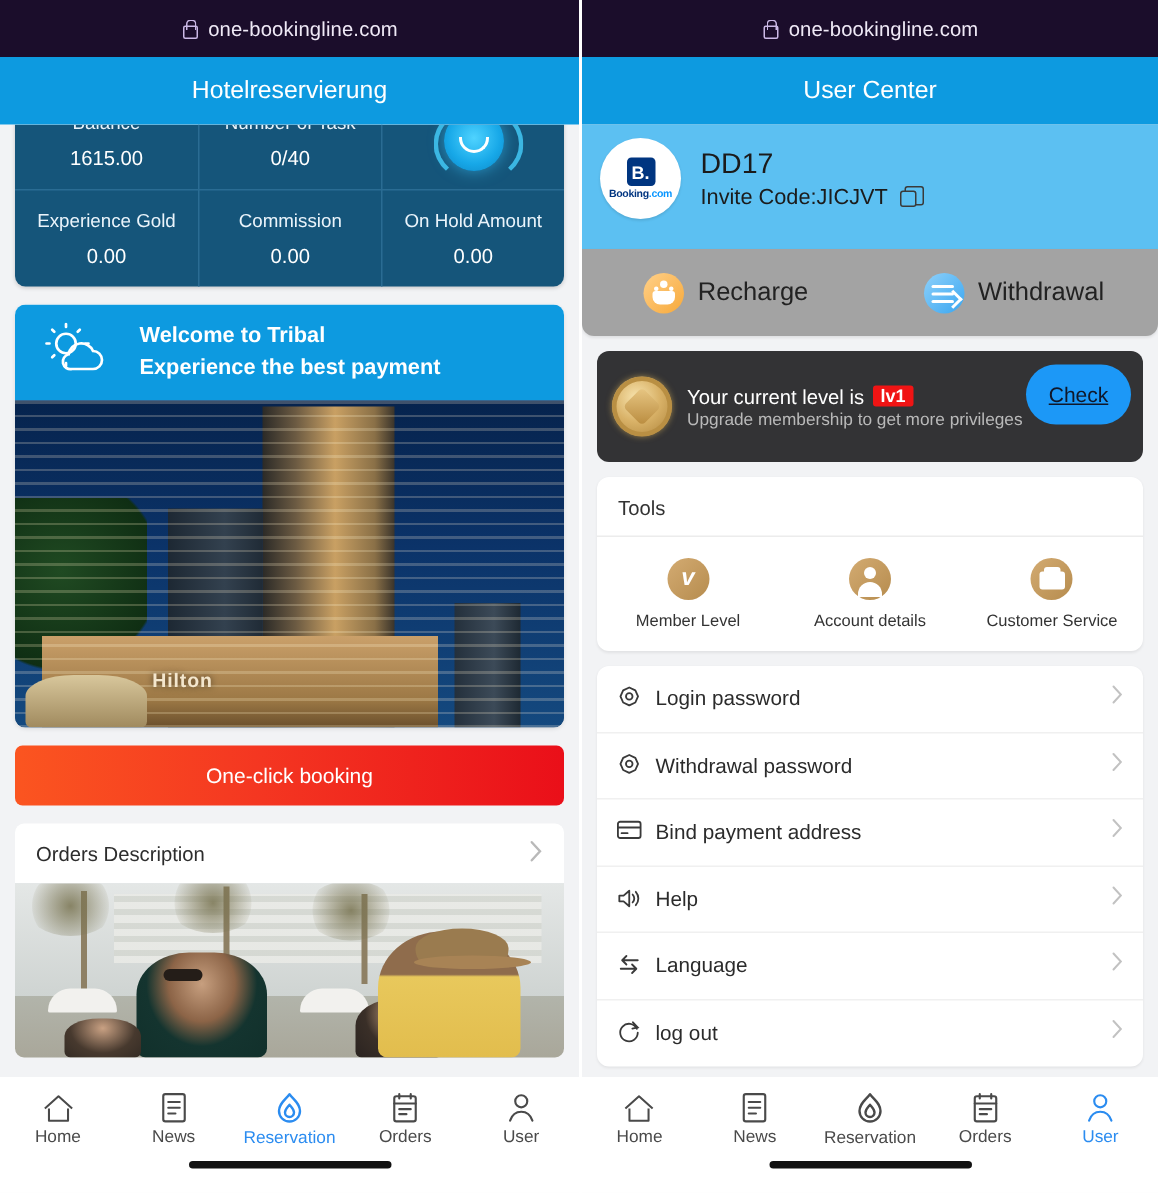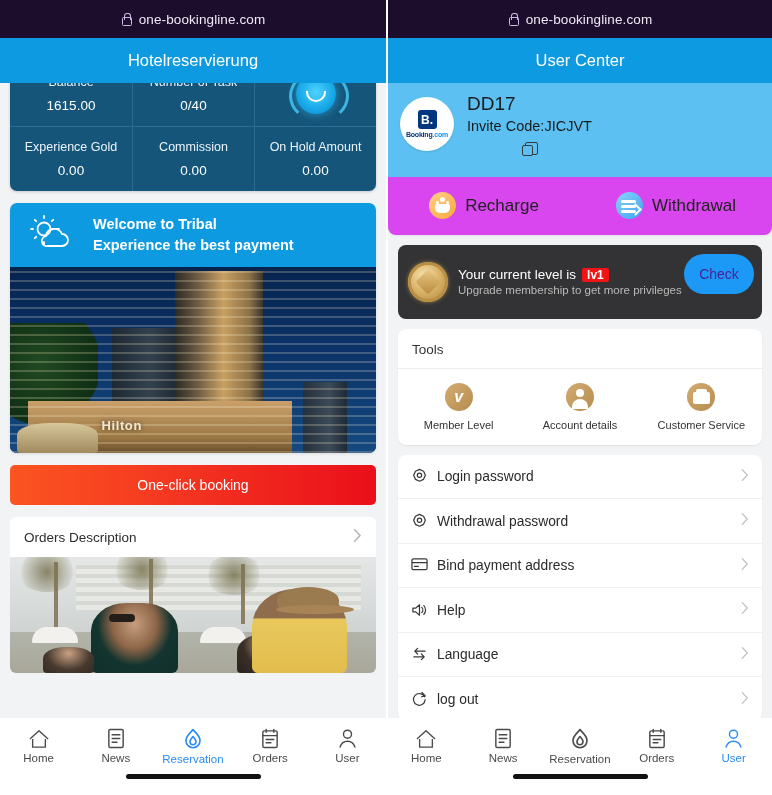--- a/index.html
+++ b/index.html
@@ -75,21 +75,21 @@
     border:2.4px solid #ffffff; border-top:none; border-radius:0 0 12px 12px;
   }
 
   
   .card { margin: 12px 10px 0 10px; background:#fff; border-radius:7px; overflow:hidden;
           box-shadow:0 1px 3px rgba(0,0,0,.10); }
   .welcome { background:#0d9ae0; height: 64px; display:flex; align-items:center; gap:14px; padding:0 17px; }
   .sun-cloud { width: 52px; height:40px; position:relative; flex:none; }
   .welcome-txt { color:#fff; font-weight:bold; font-size:14.5px; line-height:1.45; }
 
-  .hotel-img { height: 186px; width:100%; position:relative; overflow:hidden;
+  .hotel-img { height: 218px; width:100%; position:relative; overflow:hidden;
     background: linear-gradient(#0a2d5e 0%, #0d3a74 30%, #123f70 60%, #0e3561 100%); text-align: right; }
   .sky { position:absolute; inset:0; background:linear-gradient(180deg,#06234d 0%,#0b3369 45%,#14497f 100%); }
   .tower { position:absolute; background:linear-gradient(90deg,#2b2a27 0%,#6b5a42 25%,#c9a063 55%,#8a7047 85%,#3a342b 100%); }
   .tower.t1 { left:45%; top:2%;  width:24%; height:98%; }
   .tower.t2 { left:28%; top:33%; width:17%; height:67%; background:linear-gradient(90deg,#1d2833 0%,#33414f 60%,#202b36 100%); }
   .tower.t3 { left:80%; top:62%; width:12%; height:38%; background:linear-gradient(90deg,#24303c 0%,#3c4a58 60%,#1e2933 100%); }
   .podium { position:absolute; left:5%; bottom:0; width:72%; height:28%;
             background:linear-gradient(180deg,#caa06a 0%,#9c7845 70%,#6a4f2c 100%); }
   .trees { position:absolute; left:-2%; top:30%; width:26%; height:56%;
            background: radial-gradient(circle at 40% 40%, #204a22 0%, #0f2e13 70%, transparent 72%); }
@@ -150,29 +150,29 @@
   .avatar {
     width:54px; height:54px; border-radius:50%; background:#fff; flex:none;
     display:flex; flex-direction:column; align-items:center; justify-content:center; gap:2px;
     box-shadow:0 1px 2px rgba(0,0,0,.12);
   }
   .avatar .bmark { width:19px; height:19px; background:#003580; border-radius:3px; color:#fff;
                    font-weight:bold; font-size:12px; display:flex; align-items:center; justify-content:center; }
   .avatar .blbl { font-size:7px; font-weight:bold; color:#003580; letter-spacing:-.2px; }
   .avatar .blbl i { color:#0896ff; font-style:normal; }
   .pname { color:#1b1b1b; font-size:19px; line-height:1.25; }
-  .pcode { color:#1b1b1b; font-size:14.5px; display:flex; align-items:center; gap:8px; margin-top:2px;flex-direction:column;}
+  .pcode { color:#1b1b1b; font-size:14.5px; display:flex; align-items:center; gap:8px; margin-top:2px;}
   .copy-ico { width:15px; height:15px; position:relative; display:inline-block; flex:none; cursor:pointer;}
   .copy-ico::before{content:""; position:absolute; left:3px; top:0; width:11px; height:11px;
     border:1.6px solid #3a3a3a; border-radius:2px;}
   .copy-ico::after{content:""; position:absolute; left:0; top:3px; width:9px; height:9px;
     border:1.6px solid #3a3a3a; border-radius:2px; background:#5cc0f2;}
 
   .actions {
-    background:#d946ef; margin:0 0 0 0; height:58px; display:grid; grid-template-columns:1fr 1fr;
+    background:#a3a3a3; margin:0 0 0 0; height:58px; display:grid; grid-template-columns:1fr 1fr;
     border-radius: 0 0 8px 8px; box-shadow:0 1px 2px rgba(0,0,0,.08);
   }
   .action { display:flex; align-items:center; justify-content:center; gap:9px; font-size:17px; color:#222; cursor:pointer;}
   .act-ico { width:27px; height:27px; border-radius:50%; flex:none; position:relative; }
   .act-ico.recharge { background:linear-gradient(135deg,#ffd089,#f7a93a); }
   .act-ico.recharge::before { content:""; position:absolute; left:6px; top:12px; width:15px; height:9px;
       background:#fff; border-radius:2px 2px 5px 5px; }
   .act-ico.recharge::after { content:""; position:absolute; left:11px; top:5px; width:5px; height:5px;
       border-radius:50%; background:#fff; box-shadow:-5px 3px 0 -1px #fff, 5px 3px 0 -1px #fff; }
   .act-ico.withdraw { background:linear-gradient(135deg,#8ed1fb,#3aa6f0); }
@@ -188,22 +188,22 @@
   .medal { width:40px; height:40px; border-radius:50%; flex:none; position:relative;
     background:radial-gradient(circle at 40% 35%, #f7e3ad 0%, #d9b268 45%, #a97f36 100%);
     box-shadow: inset 0 0 0 3px #b98f43, 0 0 4px rgba(220,180,90,.6);}
   .medal::after{content:""; position:absolute; left:11px; top:11px; width:18px; height:18px;
     background:linear-gradient(135deg,#e8c784,#b98b3e); transform:rotate(45deg); border-radius:3px;}
   .level-txt { flex:1; min-width:0; }
   .lvl1 { color:#fff; font-size:13.5px; display:flex; align-items:center; gap:6px; }
   .lvl-badge { background:#f01414; color:#fff; font-size:12px; font-weight:bold; padding:0px 5px; border-radius:2px; }
   .lvl2 { color:#b9b9b9; font-size:11.5px; margin-top:2px; white-space:nowrap; }
   .check-btn { position:absolute; right:8px; top:9px; width:70px; height:40px; border-radius:20px;
-    background:#1c98f7; color:#4c1d95; font-size:14px; display:flex; align-items:center; justify-content:center;
-    border:none; cursor:pointer; }
+    background:#1c98f7; color:#0f172a; font-size:14px; display:flex; align-items:center; justify-content:center;
+    border:none; cursor:pointer;text-decoration:underline; }
 
   .tools { margin:10px 10px 0 10px; background:#fff; border-radius:8px; box-shadow:0 1px 2px rgba(0,0,0,.07); }
   .tools-hd { font-size:13.5px; color:#333; padding:13px 14px 11px 14px; border-bottom:1px solid #ececec; }
   .tools-grid { display:grid; grid-template-columns:repeat(3,1fr); padding:14px 0 14px 0; }
   .tool { display:flex; flex-direction:column; align-items:center; gap:8px; cursor:pointer; }
   .tool-ico { width:28px; height:28px; border-radius:50%;
       background:linear-gradient(135deg,#d3ab72,#b68c4e); position:relative; color:#fff;
       display:flex; align-items:center; justify-content:center; font-size:16px; font-weight:bold; font-style:italic; }
   .tool-ico.acct::before{content:""; position:absolute; left:10.5px; top:6px; width:8px; height:8px;
       border-radius:50%; background:#fff;}

